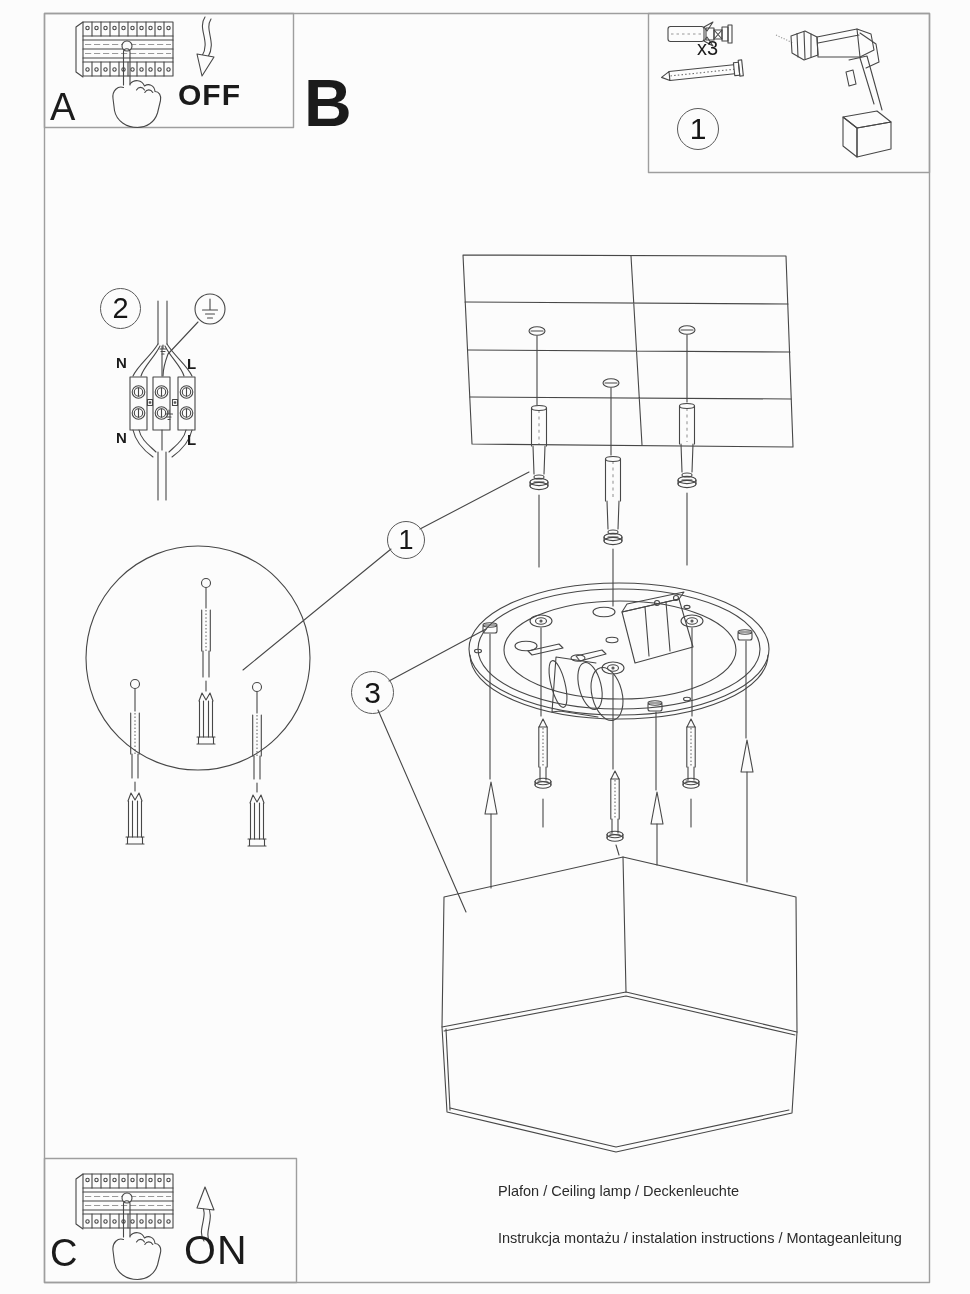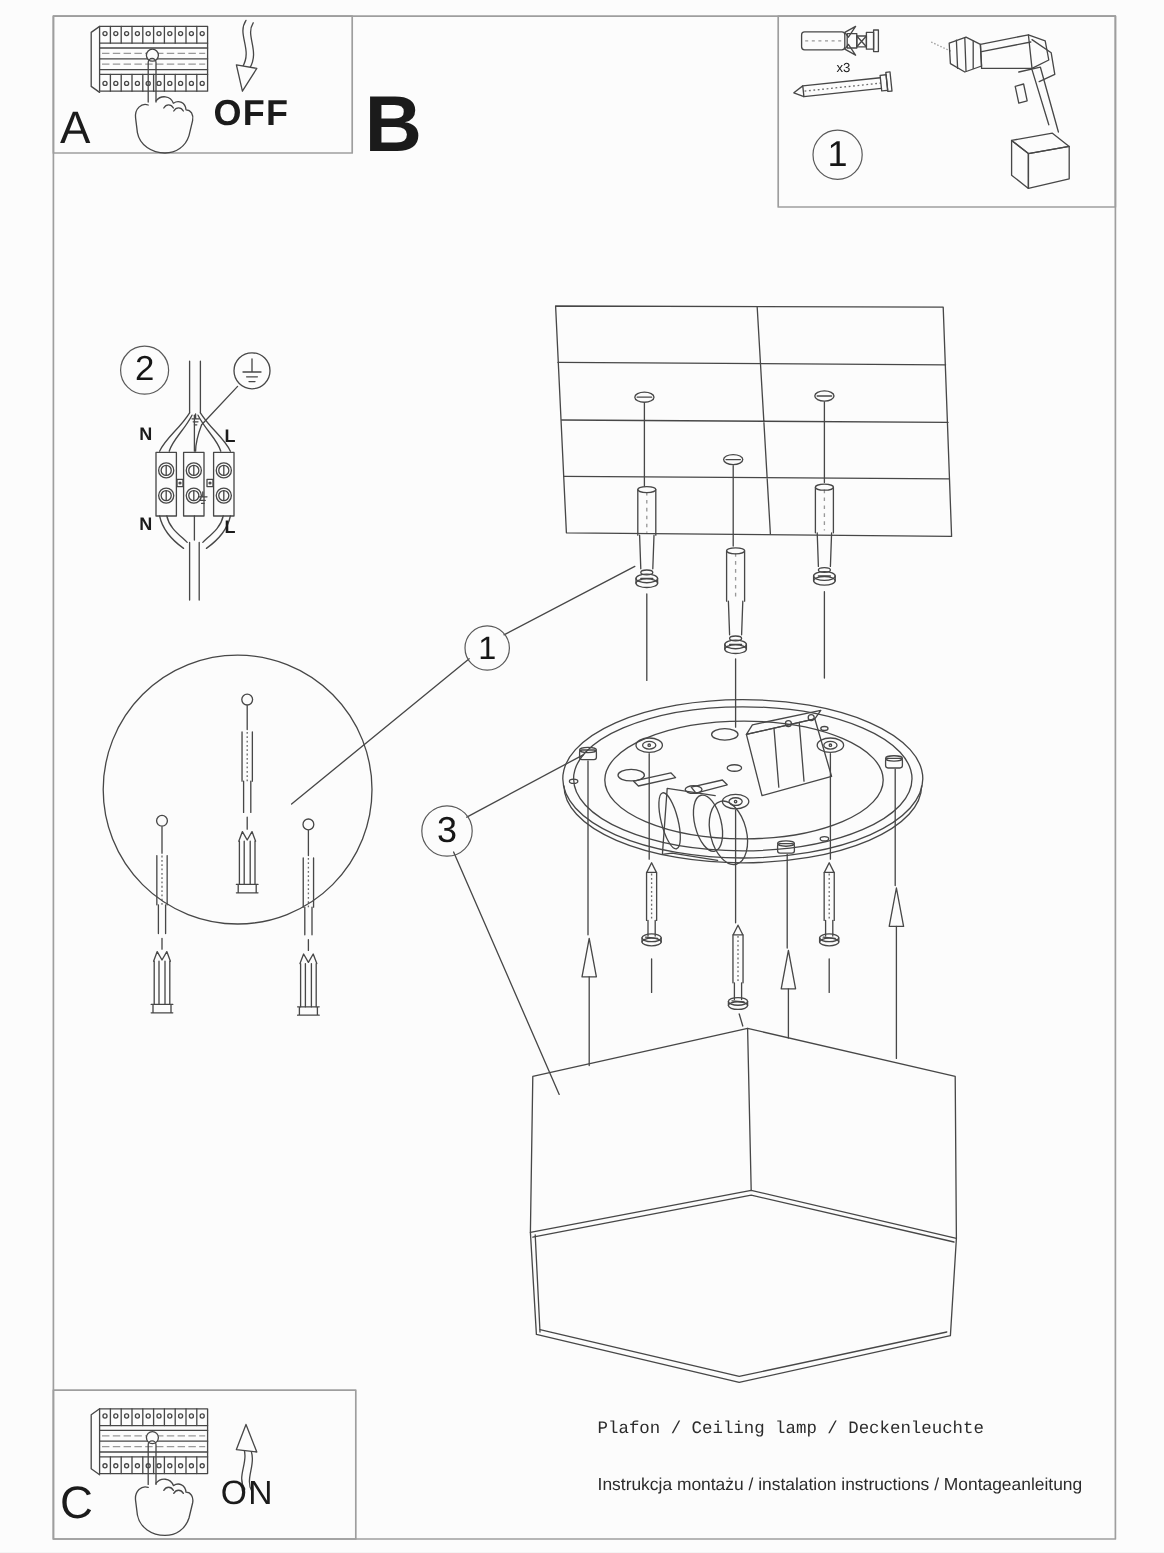--- a/index.html
+++ b/index.html
@@ -13,33 +13,33 @@
   svg.art .threads{stroke-linecap:butt;opacity:.8;}
   svg.art .whitefill{fill:#fcfcfc;}
   .txt{position:absolute;color:#1b1b1b;white-space:nowrap;line-height:1;}
   .circle-num{position:absolute;border:1.4px solid #5a5a5a;border-radius:50%;
       display:flex;align-items:center;justify-content:center;color:#161616;
       background:transparent;}
   #lbl-a{left:50px;top:88px;font-size:38px;}
   #lbl-b{left:304px;top:70px;font-size:66px;font-weight:600;}
   #lbl-off{left:178px;top:80px;font-size:30px;letter-spacing:1px;font-weight:bold;}
   #lbl-c{left:50px;top:1234px;font-size:38px;}
-  #lbl-on{left:184px;top:1230px;font-size:28px;letter-spacing:1px;}
-  #lbl-x3{left:697px;top:52px;font-size:11px;}
+  #lbl-on{left:184px;top:1230px;font-size:41px;letter-spacing:1px;}
+  #lbl-x3{left:697px;top:38px;font-size:20px;}
   #lbl-n-top{left:116px;top:355px;font-size:15px;font-weight:700;}
   #lbl-l-top{left:187px;top:356px;font-size:15px;font-weight:700;}
   #lbl-n-bot{left:116px;top:430px;font-size:15px;font-weight:700;}
   #lbl-l-bot{left:187px;top:432px;font-size:15px;font-weight:700;}
   #circ-box1{left:677px;top:108px;width:40px;height:40px;font-size:30px;}
   #circ-wiring{left:100px;top:288px;width:39px;height:39px;font-size:29px;}
   #circ-detail{left:387px;top:521px;width:36px;height:36px;font-size:27px;}
   #circ-shade{left:351px;top:671px;width:41px;height:41px;font-size:30px;}
   .footer-line{position:absolute;left:498px;font-size:14.5px;color:#2b2b2b;text-align:right;}
   #footer1{top:1230px;}
-  #footer2{top:1183px;font-family:Liberation Mono, monospace;}
+  #footer2{top:1183px;}
 </style>
 </head>
 <body>
 
 <div class="page">
 
 <svg class="art" width="970" height="1294" viewBox="0 0 970 1294">
 
   <g>
     <rect class="frame" x="44.5" y="13.5" width="885" height="1269"></rect>

